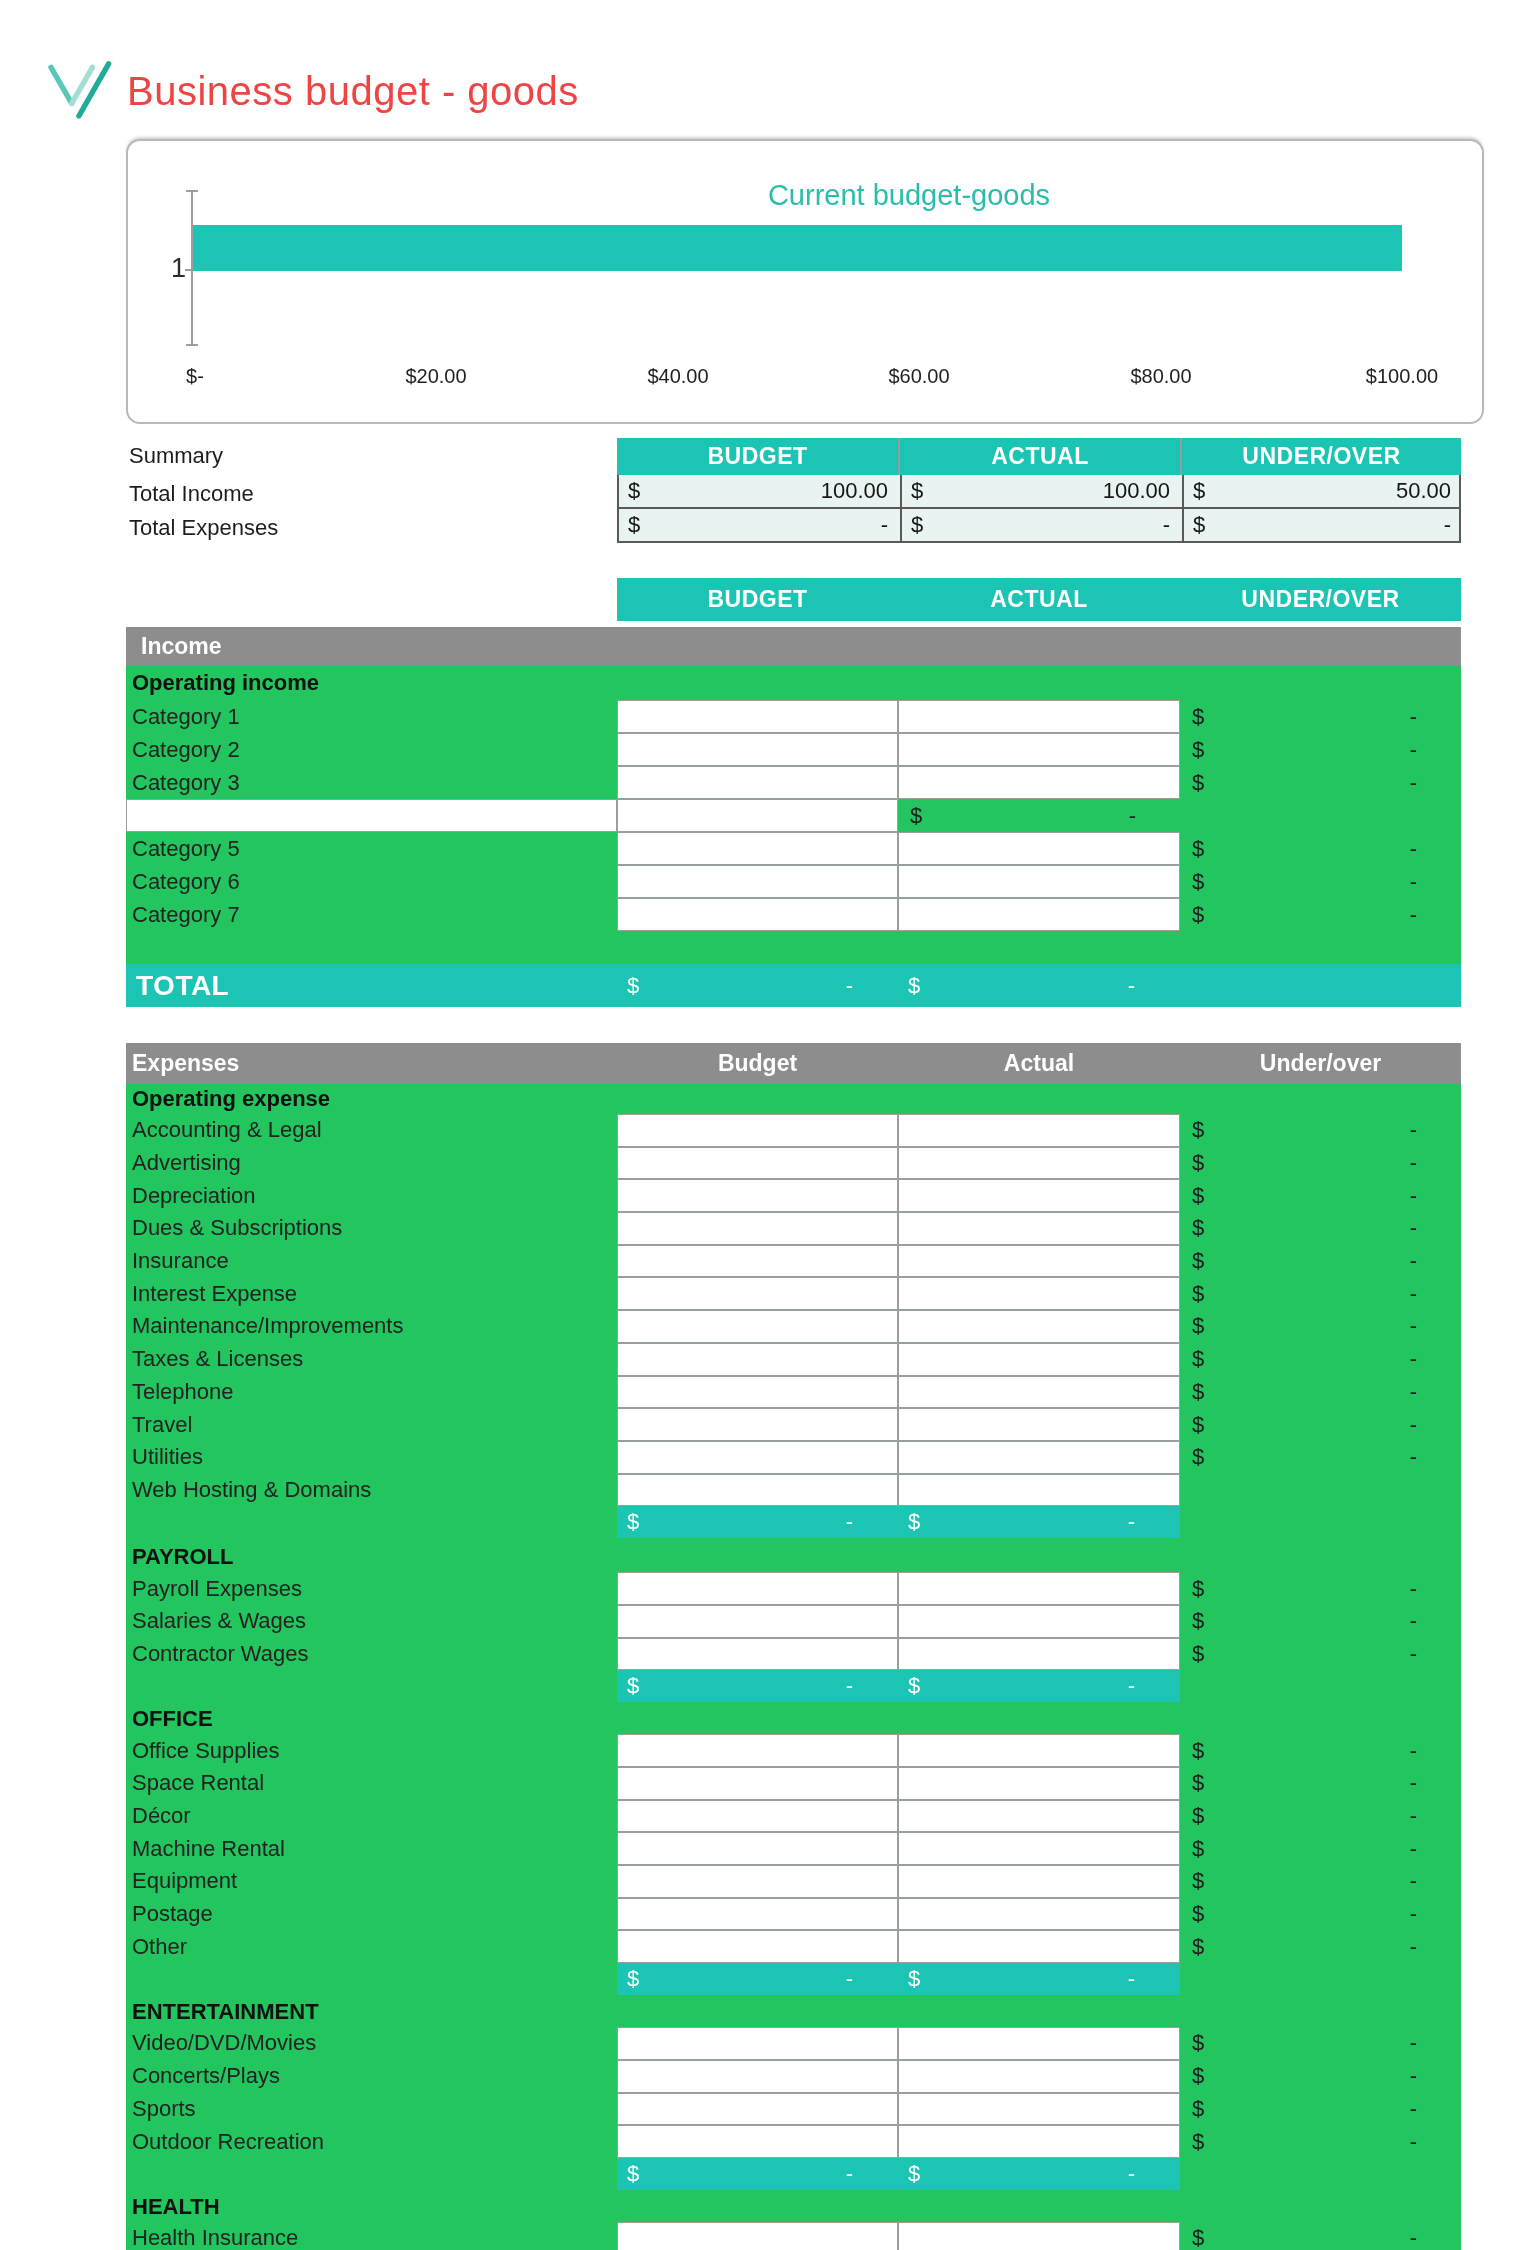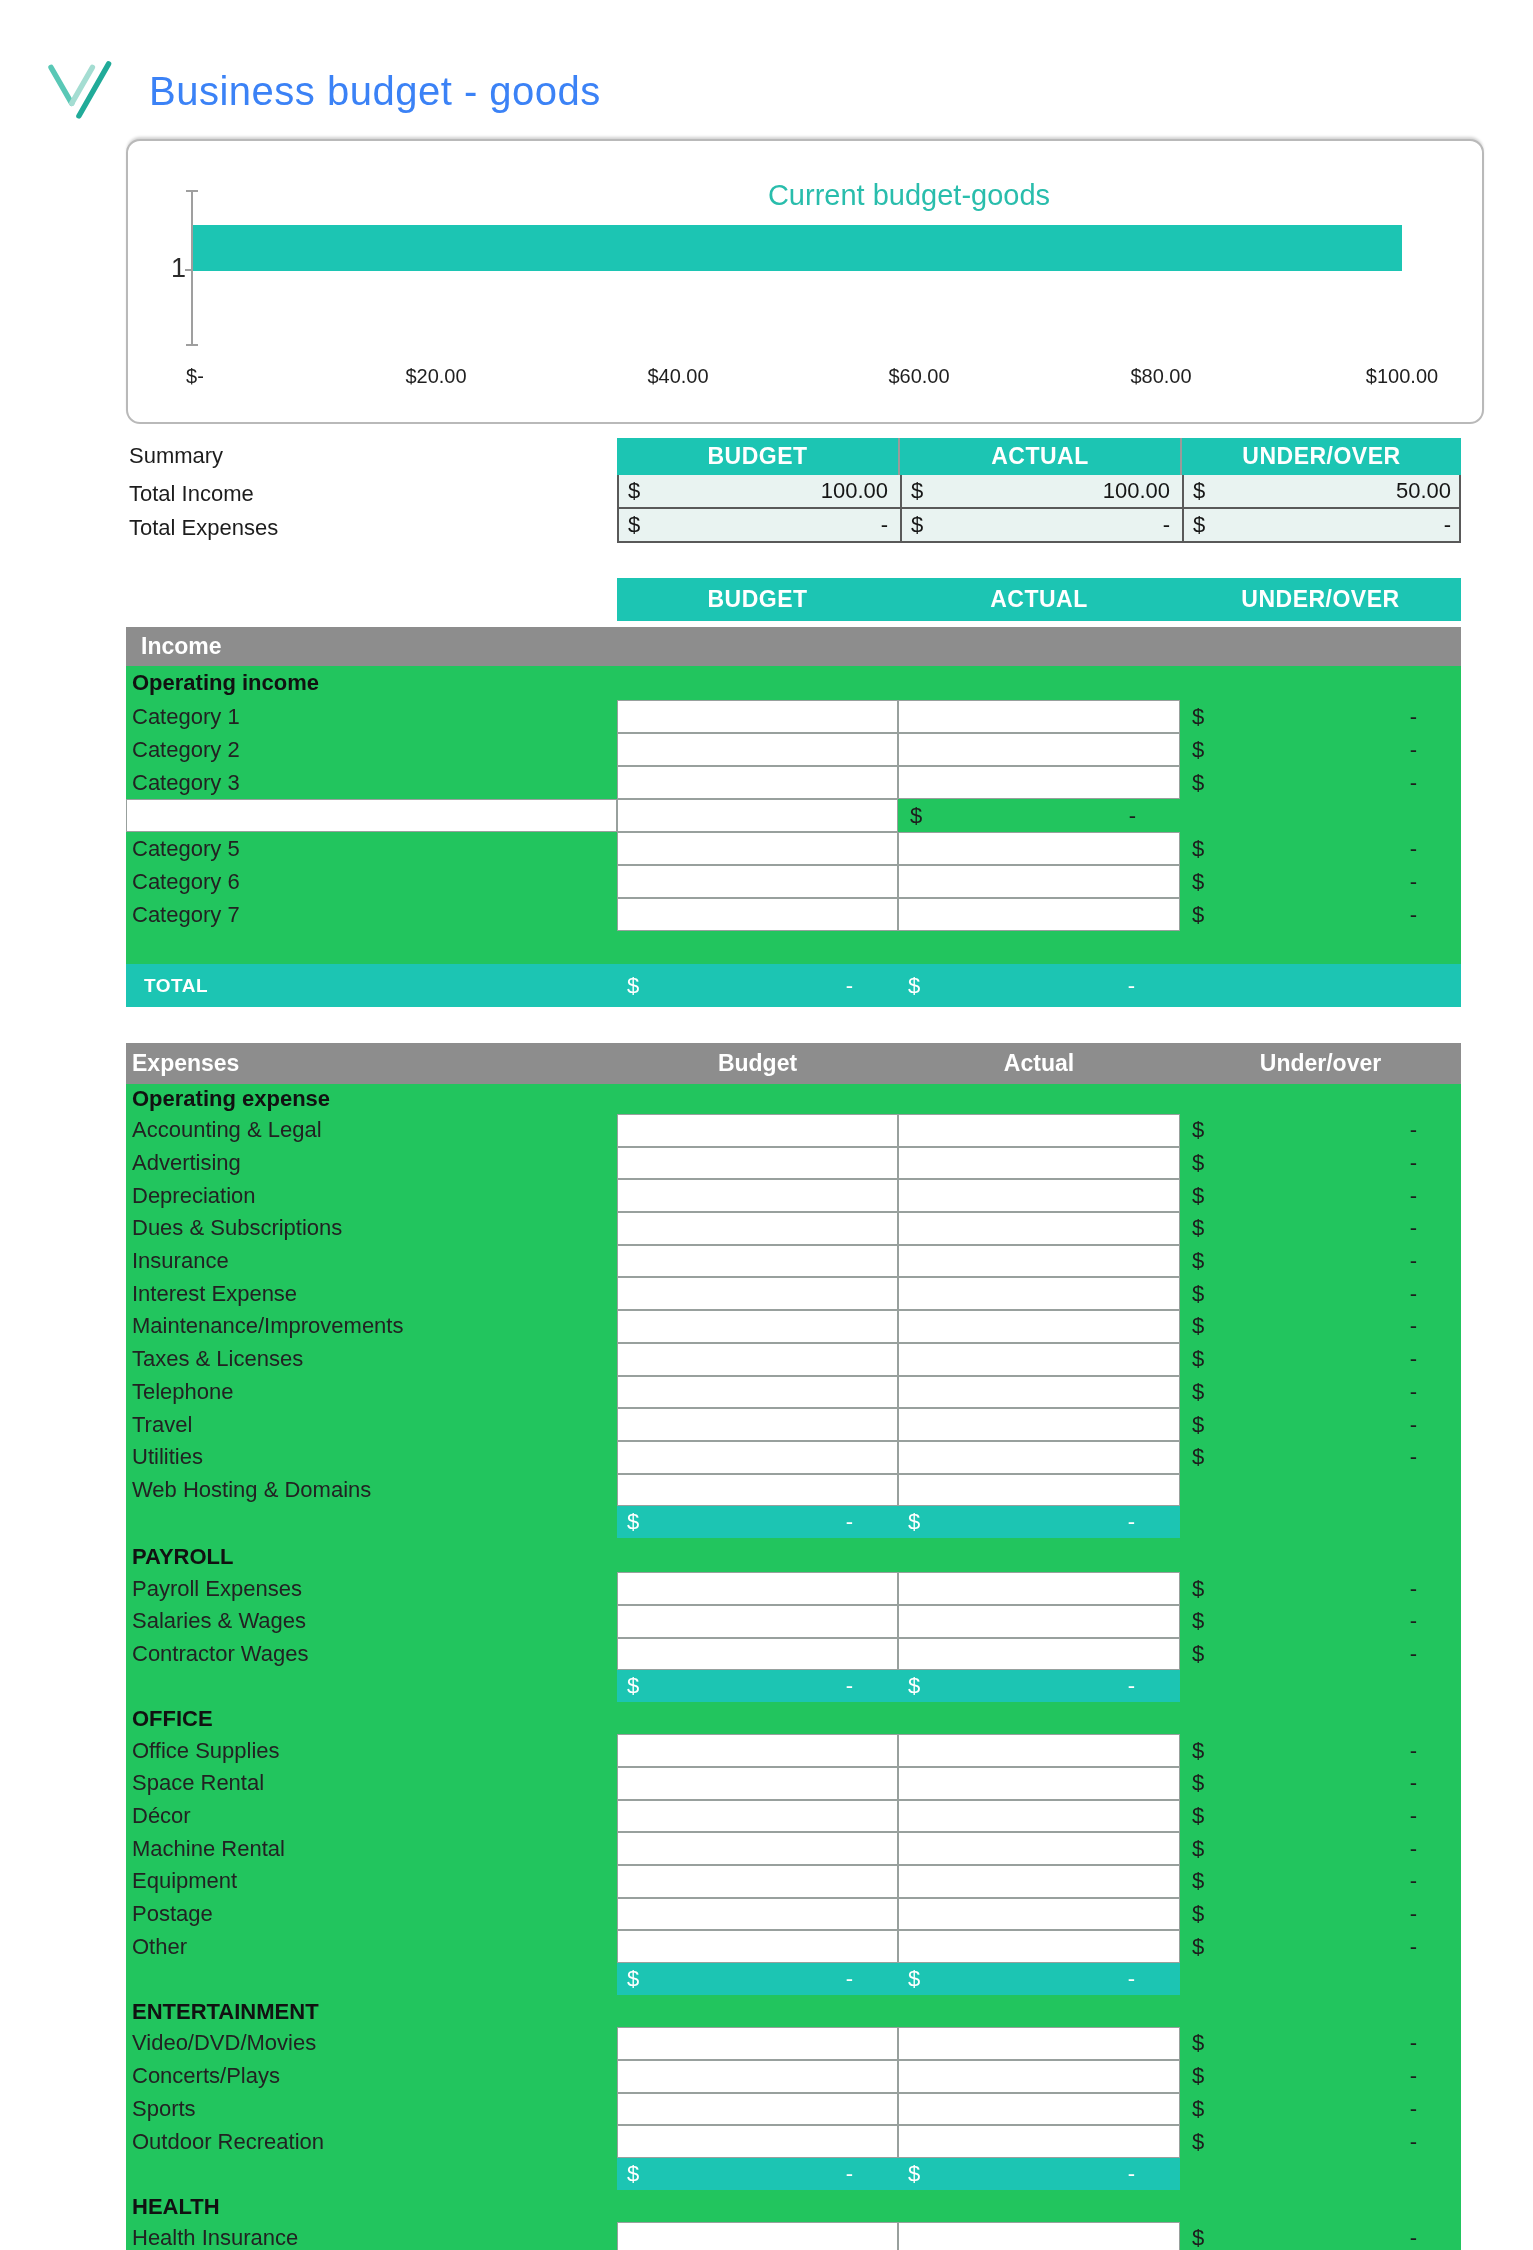--- a/index.html
+++ b/index.html
@@ -6,21 +6,21 @@
   body{
     width:1533px;height:2250px;position:relative;overflow:hidden;
     background:#ffffff;
     font-family:"Liberation Sans","DejaVu Sans",sans-serif;
     color:#1c1c1c;
   }
   .abs{position:absolute;}
 
   
   #logo{left:42px;top:56px;width:72px;height:66px;}
-  #page-title{left:127px;top:66px;font-size:40px;line-height:50px;color:#3b82f6;letter-spacing:0.5px;margin-left:22px;}
+  #page-title{left:127px;top:66px;font-size:40px;line-height:50px;color:#ef4444;letter-spacing:0.5px;}
 
   
   #chart-card{
     left:126px;top:139px;width:1354px;height:281px;
     background:#fff;border:2px solid #b9b9b9;border-radius:14px;
     box-shadow:0 -3px 3px -1px rgba(0,0,0,0.18);
   }
   #chart-title{left:781px;top:38px;transform:translateX(-50%);font-size:29px;color:#29bdac;white-space:nowrap;}
   .axis-line{left:63px;top:50px;width:2px;height:155px;background:#9f9f9f;}
   .axis-cap{width:12px;height:2px;background:#9f9f9f;left:58px;}
@@ -65,21 +65,21 @@
     font-weight:bold;font-size:22px;color:#111;}
   .exp-heading{height:30px;}
   .row{height:33px;}
   .exp-row{height:32.7px;}
   .rlabel{display:flex;align-items:center;padding-left:6px;font-size:22px;color:#222;}
   .wcell{background:#fff;border:1px solid #98a09d;}
   .ucell{display:flex;align-items:center;justify-content:space-between;
     padding:0 44px 0 12px;font-size:22px;color:#1d1d1d;}
 
   #income-total{left:126px;top:964px;width:1335px;height:43px;background:#1cc5b3;color:#fff;}
-  #income-total .tlabel{display:flex;align-items:center;padding-left:18px;font-weight:bold;font-size:19px;letter-spacing:0.5px;text-align:right;}
+  #income-total .tlabel{display:flex;align-items:center;padding-left:10px;font-weight:bold;font-size:28px;letter-spacing:0.5px;text-align:right;}
   .teal-amt{display:flex;align-items:center;justify-content:space-between;
     padding:0 45px 0 10px;font-size:22px;color:#fff;}
 
   
   #expenses-band{top:1043px;height:41px;}
   #expenses-band .cols{height:100%;}
   #expenses-band .cols > div{display:flex;align-items:center;justify-content:center;
     font-weight:bold;font-size:23px;color:#fff;}
   #expenses-band .cols > div:first-child{justify-content:flex-start;padding-left:6px;}
   .subtotal{margin-left:491px;width:563px;height:32px;background:#1cc5b3;}

